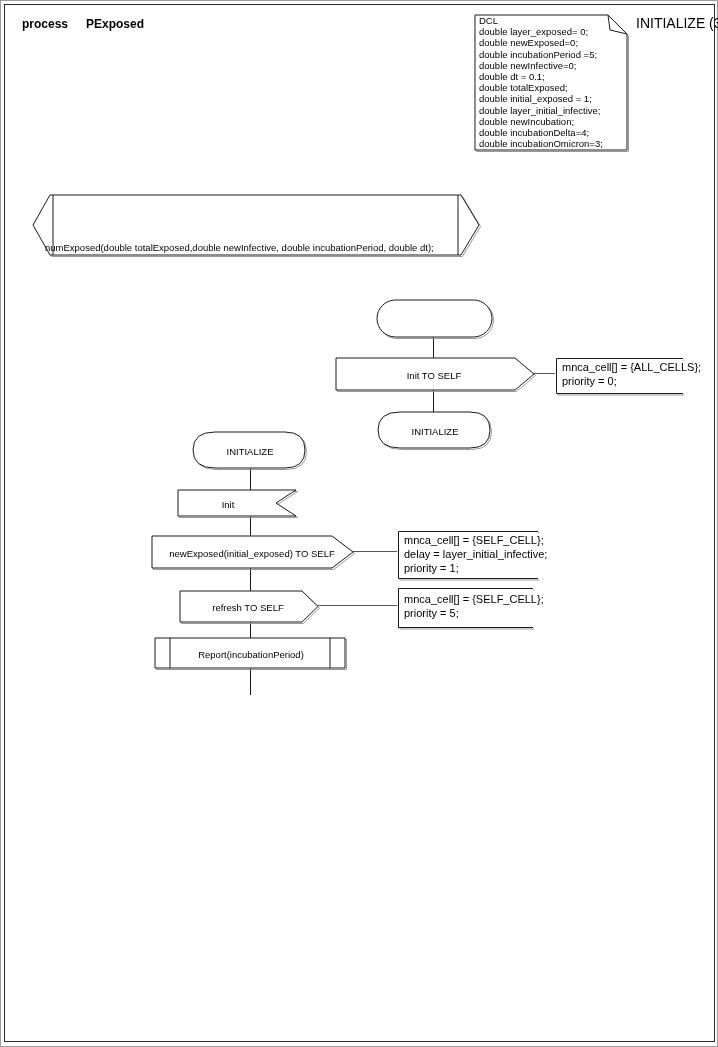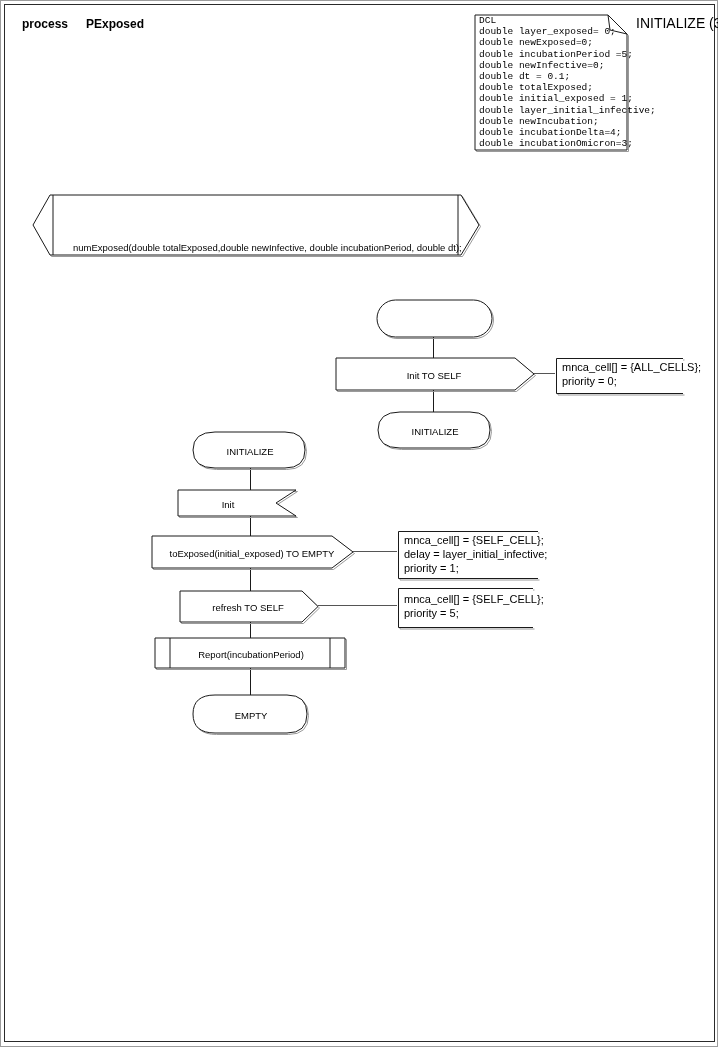--- a/index.html
+++ b/index.html
@@ -16,21 +16,21 @@
   .shadow{fill:none;stroke:#9a9a9a;stroke-width:1;}
   .main{fill:#ffffff;stroke:#1a1a1a;stroke-width:1;}
   .inner{fill:none;stroke:#1a1a1a;stroke-width:1;}
   .label{
     position:absolute;left:2px;top:2px;right:2px;bottom:2px;
     display:flex;align-items:center;justify-content:center;
     font-size:9.5px;white-space:nowrap;pointer-events:none;
   }
   .label.left{justify-content:flex-start;}
   .lines{position:absolute;white-space:pre;font-size:11px;line-height:14px;}
-  .dcl-lines{position:absolute;left:6px;top:2px;white-space:pre;font-size:9.5px;line-height:11.2px;font-family:Liberation Mono, monospace;}
+  .dcl-lines{position:absolute;left:6px;top:2px;white-space:pre;font-size:9.5px;line-height:11.2px;}
   .conn-v{position:absolute;width:1px;background:#1a1a1a;}
   .conn-h{position:absolute;height:1px;background:#555555;}
   .page-label{position:absolute;font-size:14px;white-space:nowrap;}
 </style>
 </head>
 <body>
 
 <div class="canvas">
   <div class="outer-border"></div>
   <div class="frame"></div>
@@ -70,21 +70,21 @@
 double incubationDelta=4;
 double incubationOmicron=3;</div>
   </div>
 
   <div class="node" style="left:31px;top:193px;width:452px;height:67px;">
     <svg width="454" height="69">
       <path class="shadow" d="M 19,2 L 430,2 L 448,32 L 430,62 L 19,62 L 2,32 Z" transform="translate(1.5,1.5)"></path>
       <path class="main" d="M 19,2 L 430,2 L 448,32 L 430,62 L 19,62 L 2,32 Z"></path>
       <path class="inner" d="M 22,2 L 22,62 M 427,2 L 427,62"></path>
     </svg>
-    <div class="label left" style="left:42px;right:26px;margin-top:42px;">numExposed(double totalExposed,double newInfective, double incubationPeriod, double dt);</div>
+    <div class="label left" style="left:14px;right:26px;margin-top:42px;">numExposed(double totalExposed,double newInfective, double incubationPeriod, double dt);</div>
   </div>
 
   <div class="node" style="left:375px;top:298px;width:121px;height:43px;">
     <svg width="123" height="45">
       <path class="shadow" d="M 20.5,2 L 98.5,2 A 18.5,18.5 0 0 1 98.5,39 L 20.5,39 A 18.5,18.5 0 0 1 20.5,2 Z" transform="translate(1.5,1.5)"></path>
       <path class="main" d="M 20.5,2 L 98.5,2 A 18.5,18.5 0 0 1 98.5,39 L 20.5,39 A 18.5,18.5 0 0 1 20.5,2 Z"></path>
     </svg>
   </div>
 
   <div class="node" style="left:334px;top:356px;width:204px;height:38px;">
@@ -126,21 +126,21 @@
       <path class="main" d="M 2,2 L 120,2 L 100,15 L 120,28 L 2,28 Z"></path>
     </svg>
     <div class="label" style="right:22px;">Init</div>
   </div>
 
   <div class="node" style="left:150px;top:534px;width:208px;height:38px;">
     <svg width="210" height="40">
       <path class="shadow" d="M 2,2 L 182,2 L 203,18 L 182,34 L 2,34 Z" transform="translate(1.5,1.5)"></path>
       <path class="main" d="M 2,2 L 182,2 L 203,18 L 182,34 L 2,34 Z"></path>
     </svg>
-    <div class="label" style="right:6px;">toExposed(initial_exposed) TO EMPTY</div>
+    <div class="label" style="right:6px;">newExposed(initial_exposed) TO SELF</div>
   </div>
 
   <div class="node" style="left:397px;top:530px;width:144px;height:53px;">
     <svg width="146" height="55">
       <path class="shadow" d="M 141,1.5 L 1.5,1.5 L 1.5,48.5 L 141,48.5" transform="translate(1.5,1.5)"></path>
       <path class="main" d="M 141,1.5 L 1.5,1.5 L 1.5,48.5 L 141,48.5"></path>
     </svg>
     <div class="lines" style="left:7px;top:3px;">mnca_cell[] = {SELF_CELL};
 delay = layer_initial_infective;
 priority = 1;</div>
@@ -165,21 +165,14 @@
 
   <div class="node" style="left:153px;top:636px;width:196px;height:36px;">
     <svg width="198" height="38">
       <path class="shadow" d="M 2,2 L 192,2 L 192,32 L 2,32 Z" transform="translate(1.5,1.5)"></path>
       <path class="main" d="M 2,2 L 192,2 L 192,32 L 2,32 Z"></path>
       <path class="inner" d="M 17,2 L 17,32 M 177,2 L 177,32"></path>
     </svg>
     <div class="label">Report(incubationPeriod)</div>
   </div>
 
-  <div class="node" style="left:191px;top:693px;width:120px;height:44px;">
-    <svg width="122" height="46">
-      <path class="shadow" d="M 24,2 L 96,2 Q 116,2 116,21 Q 116,40 96,40 L 24,40 Q 2,40 2,21 Q 2,2 24,2 Z" transform="translate(1.5,1.5)"></path>
-      <path class="main" d="M 24,2 L 96,2 Q 116,2 116,21 Q 116,40 96,40 L 24,40 Q 2,40 2,21 Q 2,2 24,2 Z"></path>
-    </svg>
-    <div class="label">EMPTY</div>
-  </div>
 
 </div>
 
 </body></html>

